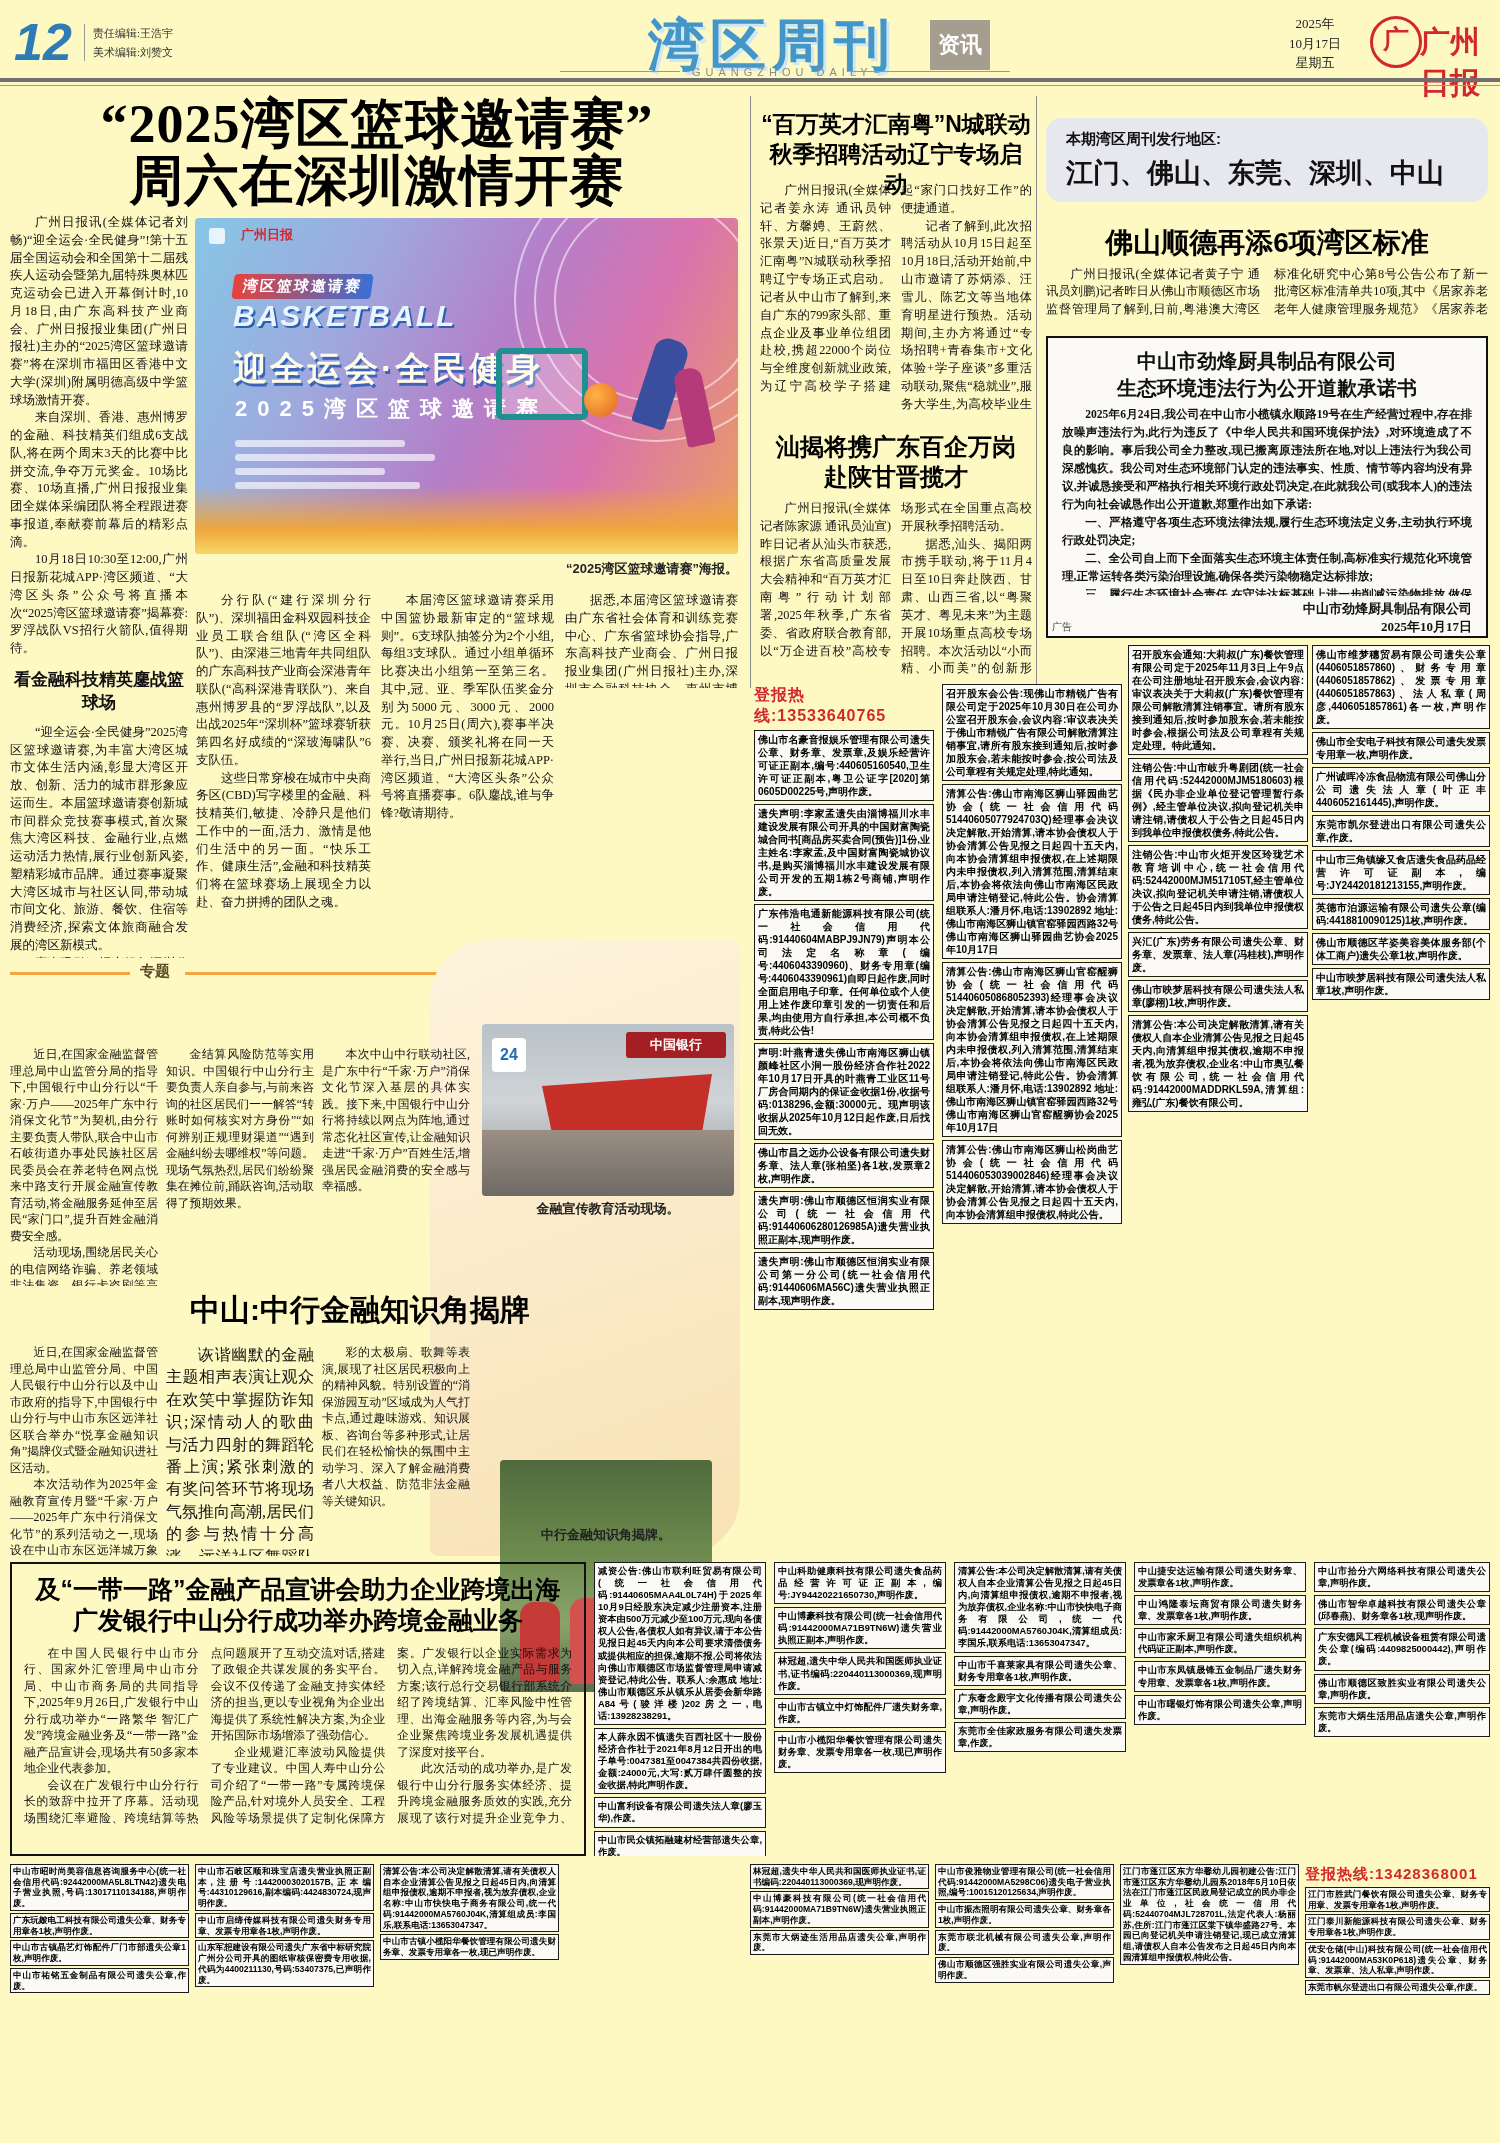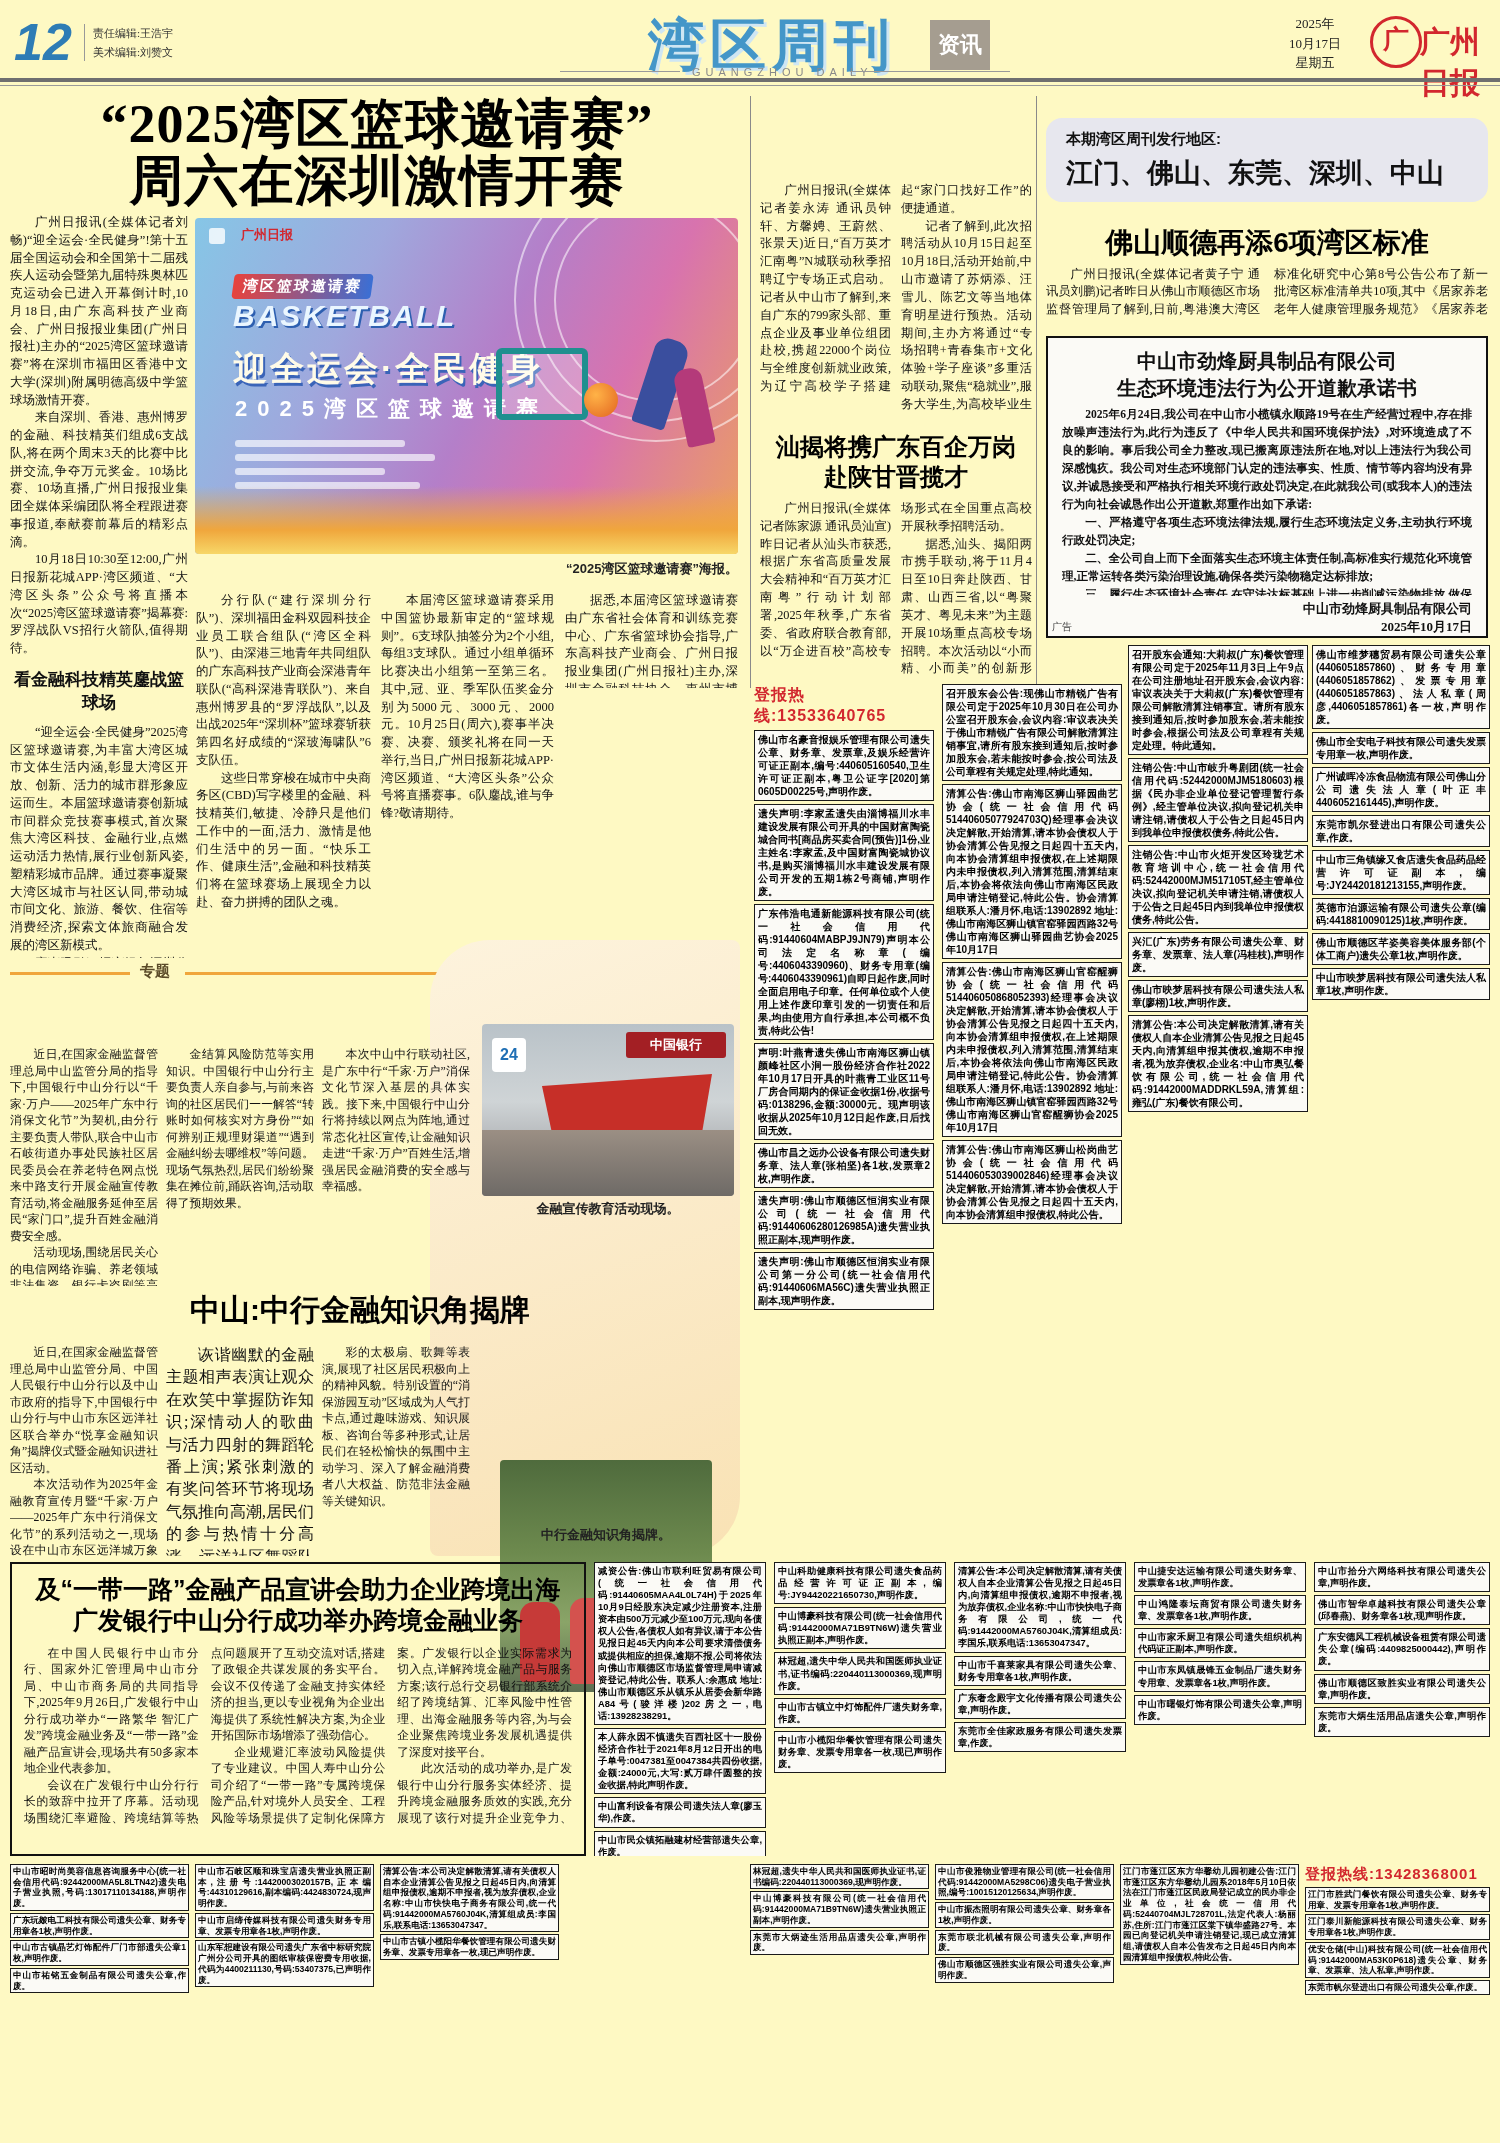--- a/index.html
+++ b/index.html
@@ -140,20 +140,24 @@
   <div class="abs jtext" style="left:381px;top:592px;width:173px;height:366px;font-size:12.5px;line-height:1.42;">
     <p>本届湾区篮球邀请赛采用中国篮协最新审定的“篮球规则”。6支球队抽签分为2个小组,每组3支球队。通过小组单循环比赛决出小组第一至第三名。其中,冠、亚、季军队伍奖金分别为5000元、3000元、2000元。10月25日(周六),赛事半决赛、决赛、颁奖礼将在同一天举行,当日,广州日报新花城APP·湾区频道、“大湾区头条”公众号将直播赛事。6队鏖战,谁与争锋?敬请期待。</p>
   </div>
   <div class="abs jtext" style="left:565px;top:592px;width:173px;height:96px;font-size:12.5px;line-height:1.42;">
     <p>据悉,本届湾区篮球邀请赛由广东省社会体育和训练竞赛中心、广东省篮球协会指导,广东高科技产业商会、广州日报报业集团(广州日报社)主办,深圳市金融科技协会、惠州市博罗县龙华镇人民政府、香港中文大学(深圳)附属明德高级中学、建设银行博罗县支行特别支持。</p>
   </div>
 
   <div class="abs vline" style="left:750px;top:96px;height:592px;"></div>
   <div class="abs vline" style="left:1036px;top:96px;height:592px;"></div>
 
+  <div class="abs h-sans" style="left:760px;top:110px;width:272px;font-size:23px;line-height:1.3;">
+    <div>“百万英才汇南粤”N城联动</div>
+    <div>秋季招聘活动辽宁专场启动</div>
+  </div>
   <div class="abs jtext" style="left:760px;top:182px;width:272px;height:242px;font-size:12.3px;line-height:1.45;column-count:2;column-gap:10px;">
     <p>广州日报讯(全媒体记者姜永涛 通讯员钟轩、方馨娉、王蔚然、张景天)近日,“百万英才汇南粤”N城联动秋季招聘辽宁专场正式启动。记者从中山市了解到,来自广东的799家头部、重点企业及事业单位组团赴校,携超22000个岗位与全维度创新就业政策,为辽宁高校学子搭建起“家门口找好工作”的便捷通道。</p>
     <p>记者了解到,此次招聘活动从10月15日起至10月18日,活动开始前,中山市邀请了苏炳添、汪雪儿、陈艺文等当地体育明星进行预热。活动期间,主办方将通过“专场招聘+青春集市+文化体验+学子座谈”多重活动联动,聚焦“稳就业”,服务大学生,为高校毕业生铺就优质就业通道,让其既能直面企业选岗位,也能深入了解广东产业与人才环境。</p>
   </div>
 
   <div class="abs h-sans" style="left:760px;top:432px;width:272px;font-size:24px;line-height:1.25;">
     <div>汕揭将携广东百企万岗</div>
     <div>赴陕甘晋揽才</div>
   </div>
   <div class="abs jtext" style="left:760px;top:500px;width:272px;height:186px;font-size:12.3px;line-height:1.45;column-count:2;column-gap:10px;">

